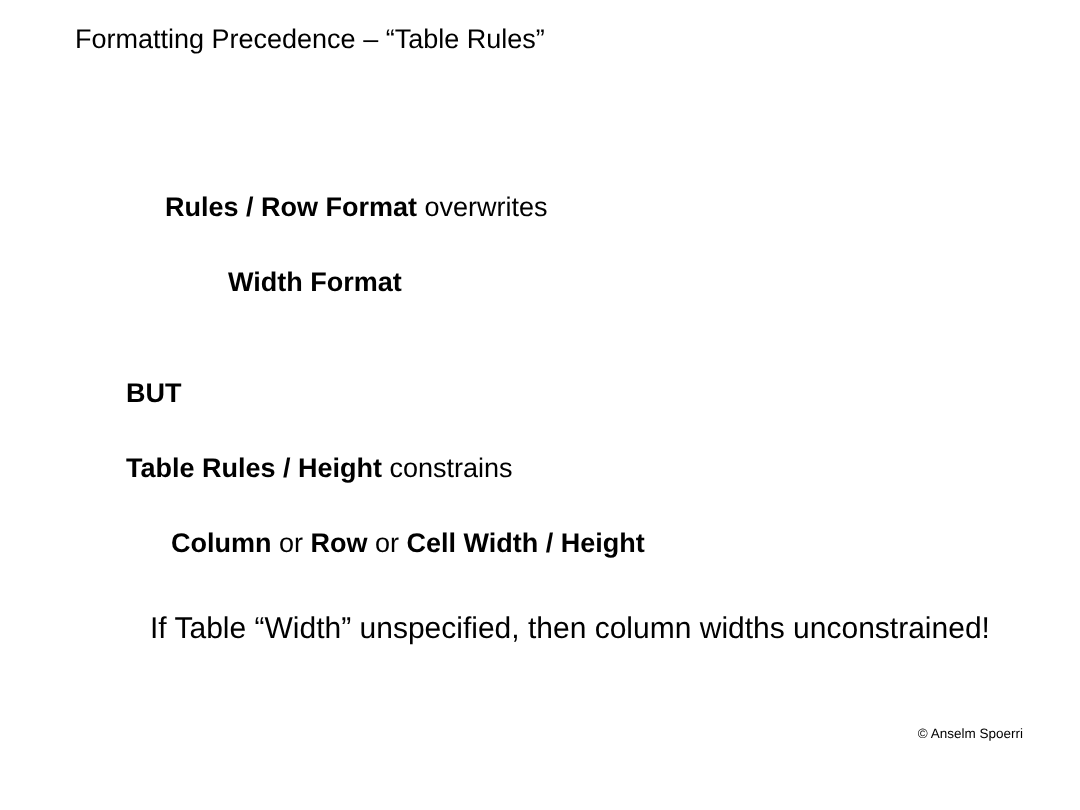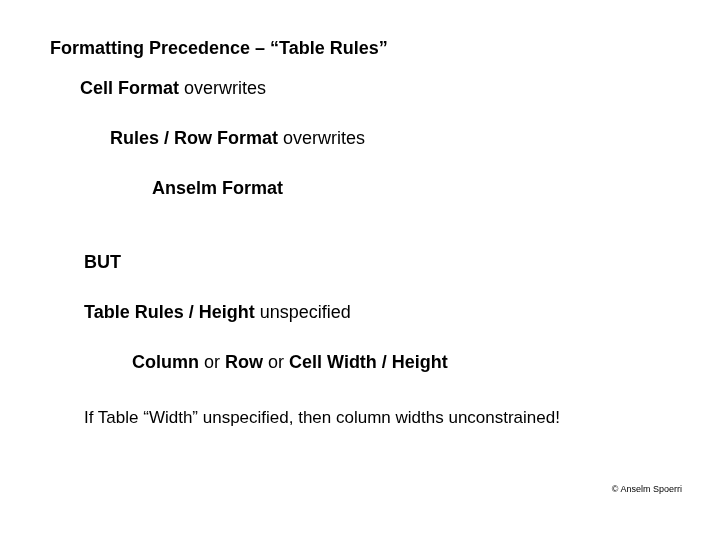--- a/index.html
+++ b/index.html
@@ -13,23 +13,23 @@
     position: relative;
   }
   .slide {
     position: relative;
     width: 720px;
     height: 540px;
   }
   .title {
     position: absolute;
     left: 50px;
-    top: 38px;
+    top: 16px;
     font-size: 18px;
-    font-weight: bold;
+    font-weight: normal;
   }
   .line {
     position: absolute;
     font-size: 18px;
   }
   .bold {
     font-weight: bold;
   }
   .small-note {
     position: absolute;
@@ -37,39 +37,36 @@
     color: #000000;
   }
 </style>
 </head>
 <body>
 
 <div class="slide">
 
   <div class="title">Formatting Precedence – “Table Rules”</div>
 
-  <div class="line" style="left:80px; top:78px;">
-    <span class="bold">Cell Format</span><span> overwrites</span>
-  </div>
 
   <div class="line" style="left:110px; top:128px;">
     <span class="bold">Rules / Row Format</span><span> overwrites</span>
   </div>
 
   <div class="line" style="left:152px; top:178px;">
-    <span class="bold">Anselm Format</span>
+    <span class="bold">Width Format</span>
   </div>
 
   <div class="line" style="left:84px; top:252px;font-weight:bold;">BUT</div>
 
   <div class="line" style="left:84px; top:302px;">
-    <span class="bold">Table Rules / Height</span><span> unspecified</span>
+    <span class="bold">Table Rules / Height</span><span> constrains</span>
   </div>
 
-  <div class="line" style="left:132px; top:352px;">
+  <div class="line" style="left:114px; top:352px;">
     <span class="bold">Column</span><span> or </span><span class="bold">Row</span><span> or </span><span class="bold">Cell Width / Height</span>
   </div>
 
-  <div class="line" style="left:84px; top:408px; font-size:17px;">If Table “Width” unspecified, then column widths unconstrained!</div>
+  <div class="line" style="left:100px; top:408px; font-size:20px;">If Table “Width” unspecified, then column widths unconstrained!</div>
 
   <div class="small-note" style="right:38px; bottom:46px;">© Anselm Spoerri</div>
 
 </div>
 
 </body></html>

